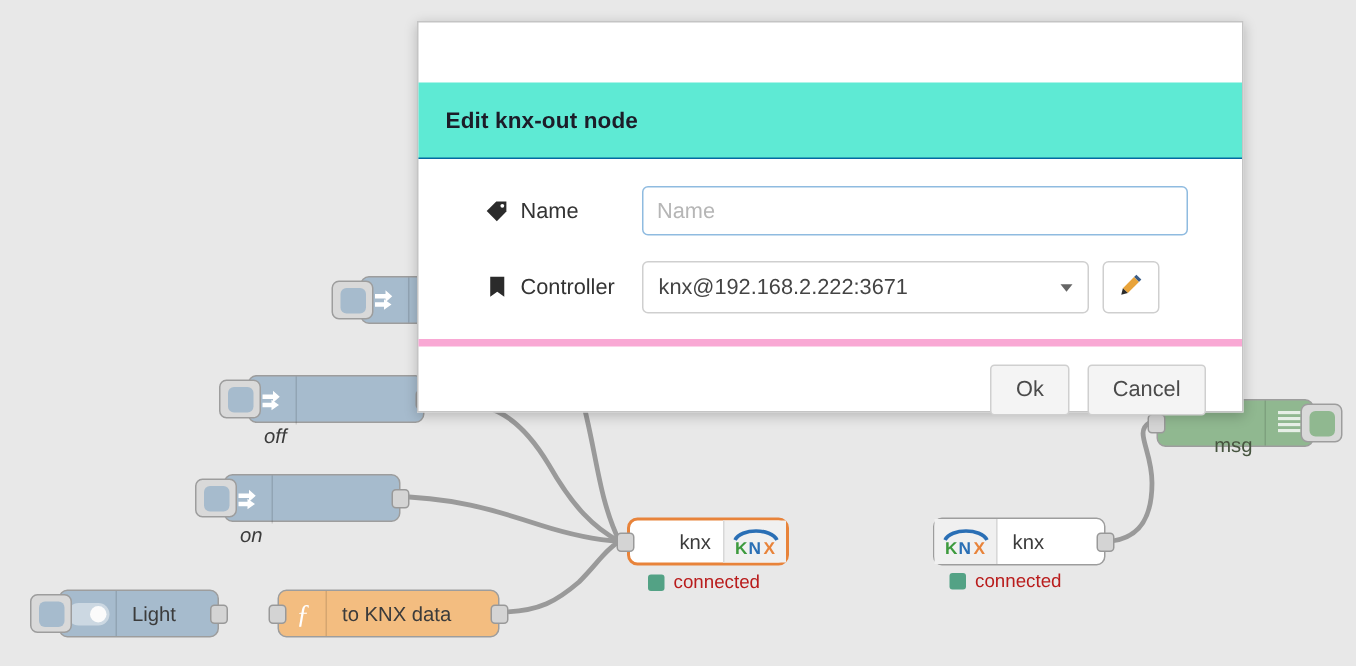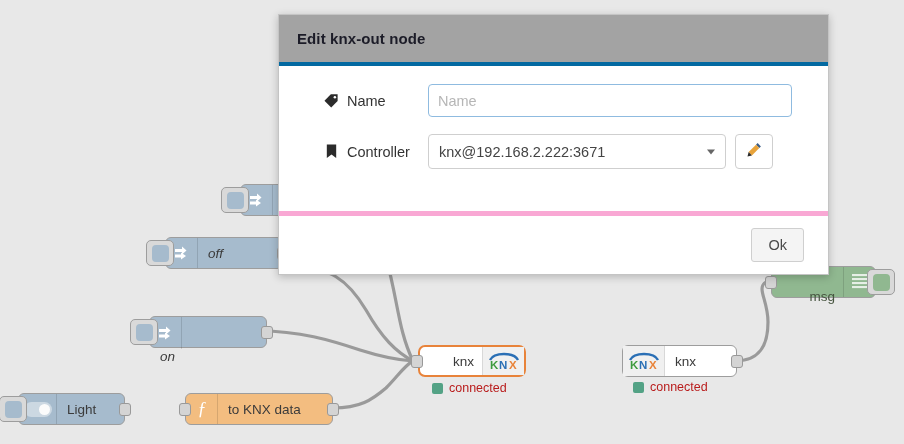--- a/index.html
+++ b/index.html
@@ -132,25 +132,26 @@
     left: 278px; top: 14px;
     width: 551px; height: 261px;
     background: #ffffff;
     border: 1px solid #c4c4c4;
     box-shadow: 0 2px 8px rgba(0,0,0,0.22);
     display: flex;
     flex-direction: column;
   }
   #dialog-header {
     height: 51px;
-    background: #a3a3a3;
-    border-bottom: 4px solid #0369a1;
+    background: #5eead4;
+    border-bottom: 1px solid #0369a1;
     display: flex; align-items: center;
     padding: 0 18px;
     flex: 0 0 51px;
+    margin-top: 40px;
   }
   #dialog-title {
     font-size: 15px;
     font-weight: bold;
     color: #1c1c28;
     letter-spacing: 0.1px;
   }
   #dialog-body {
     flex: 1 1 auto;
     padding: 18px 24px 0 24px;
@@ -270,21 +271,21 @@
       <svg width="16" height="16" viewBox="0 0 16 16">
         <path d="M1 4 h7 v-2.5 l4.5 4 -4.5 4 V7 H1 Z" fill="#ffffff"></path>
         <path d="M1 10 h7 v-2 l4.5 3.6 -4.5 3.6 V13 H1 Z" fill="#ffffff" opacity="0"></path>
         <path d="M1 9.5 h6 v-2 l5 3.5 -5 3.5 V12.5 H1 Z" fill="#ffffff"></path>
       </svg>
     </div>
     <div class="nlabel"></div>
     <div class="port out"></div>
   </div>
 
-  <div class="node inject" style="left:165px; top:237px; width:118px;">
+  <div class="node inject" style="left:165px; top:250px; width:118px;flex-direction:column;">
     <div class="nbutton left">
       <div class="inner"></div>
     </div>
     <div class="iconbox">
       <svg width="16" height="16" viewBox="0 0 16 16">
         <path d="M1 4 h7 v-2.5 l4.5 4 -4.5 4 V7 H1 Z" fill="#ffffff"></path>
         <path d="M1 9.5 h6 v-2 l5 3.5 -5 3.5 V12.5 H1 Z" fill="#ffffff"></path>
       </svg>
     </div>
     <div class="nlabel" style="font-style:italic;">off</div>
@@ -298,21 +299,21 @@
     <div class="iconbox">
       <svg width="16" height="16" viewBox="0 0 16 16">
         <path d="M1 4 h7 v-2.5 l4.5 4 -4.5 4 V7 H1 Z" fill="#ffffff"></path>
         <path d="M1 9.5 h6 v-2 l5 3.5 -5 3.5 V12.5 H1 Z" fill="#ffffff"></path>
       </svg>
     </div>
     <div class="nlabel" style="font-style:italic;">on</div>
     <div class="port out"></div>
   </div>
 
-  <div class="node inject" style="left:18px; top:393px; width:107px;">
+  <div class="node inject" style="left:39px; top:393px; width:107px;">
     <div class="nbutton left">
       <div class="inner"></div>
     </div>
     <div class="iconbox" style="flex:0 0 38px; width:38px;">
       <div class="toggle">
           <div class="knob"></div>
         </div>
     </div>
     <div class="nlabel">Light</div>
     <div class="port out"></div>
@@ -423,17 +424,18 @@
               <path d="M2.6 10.1 l3.3 3.3 -4.4 1.1 Z" fill="#2b2b2b"></path>
             </svg>
           </span>
         </button>
       </div>
 
     </div>
 
     <div id="dialog-footer">
       <button class="dlg-btn ok">Ok</button>
+      <button class="dlg-btn cancel">Cancel</button>
     </div>
 
   </div>
 
 </div>
 
 </body></html>

